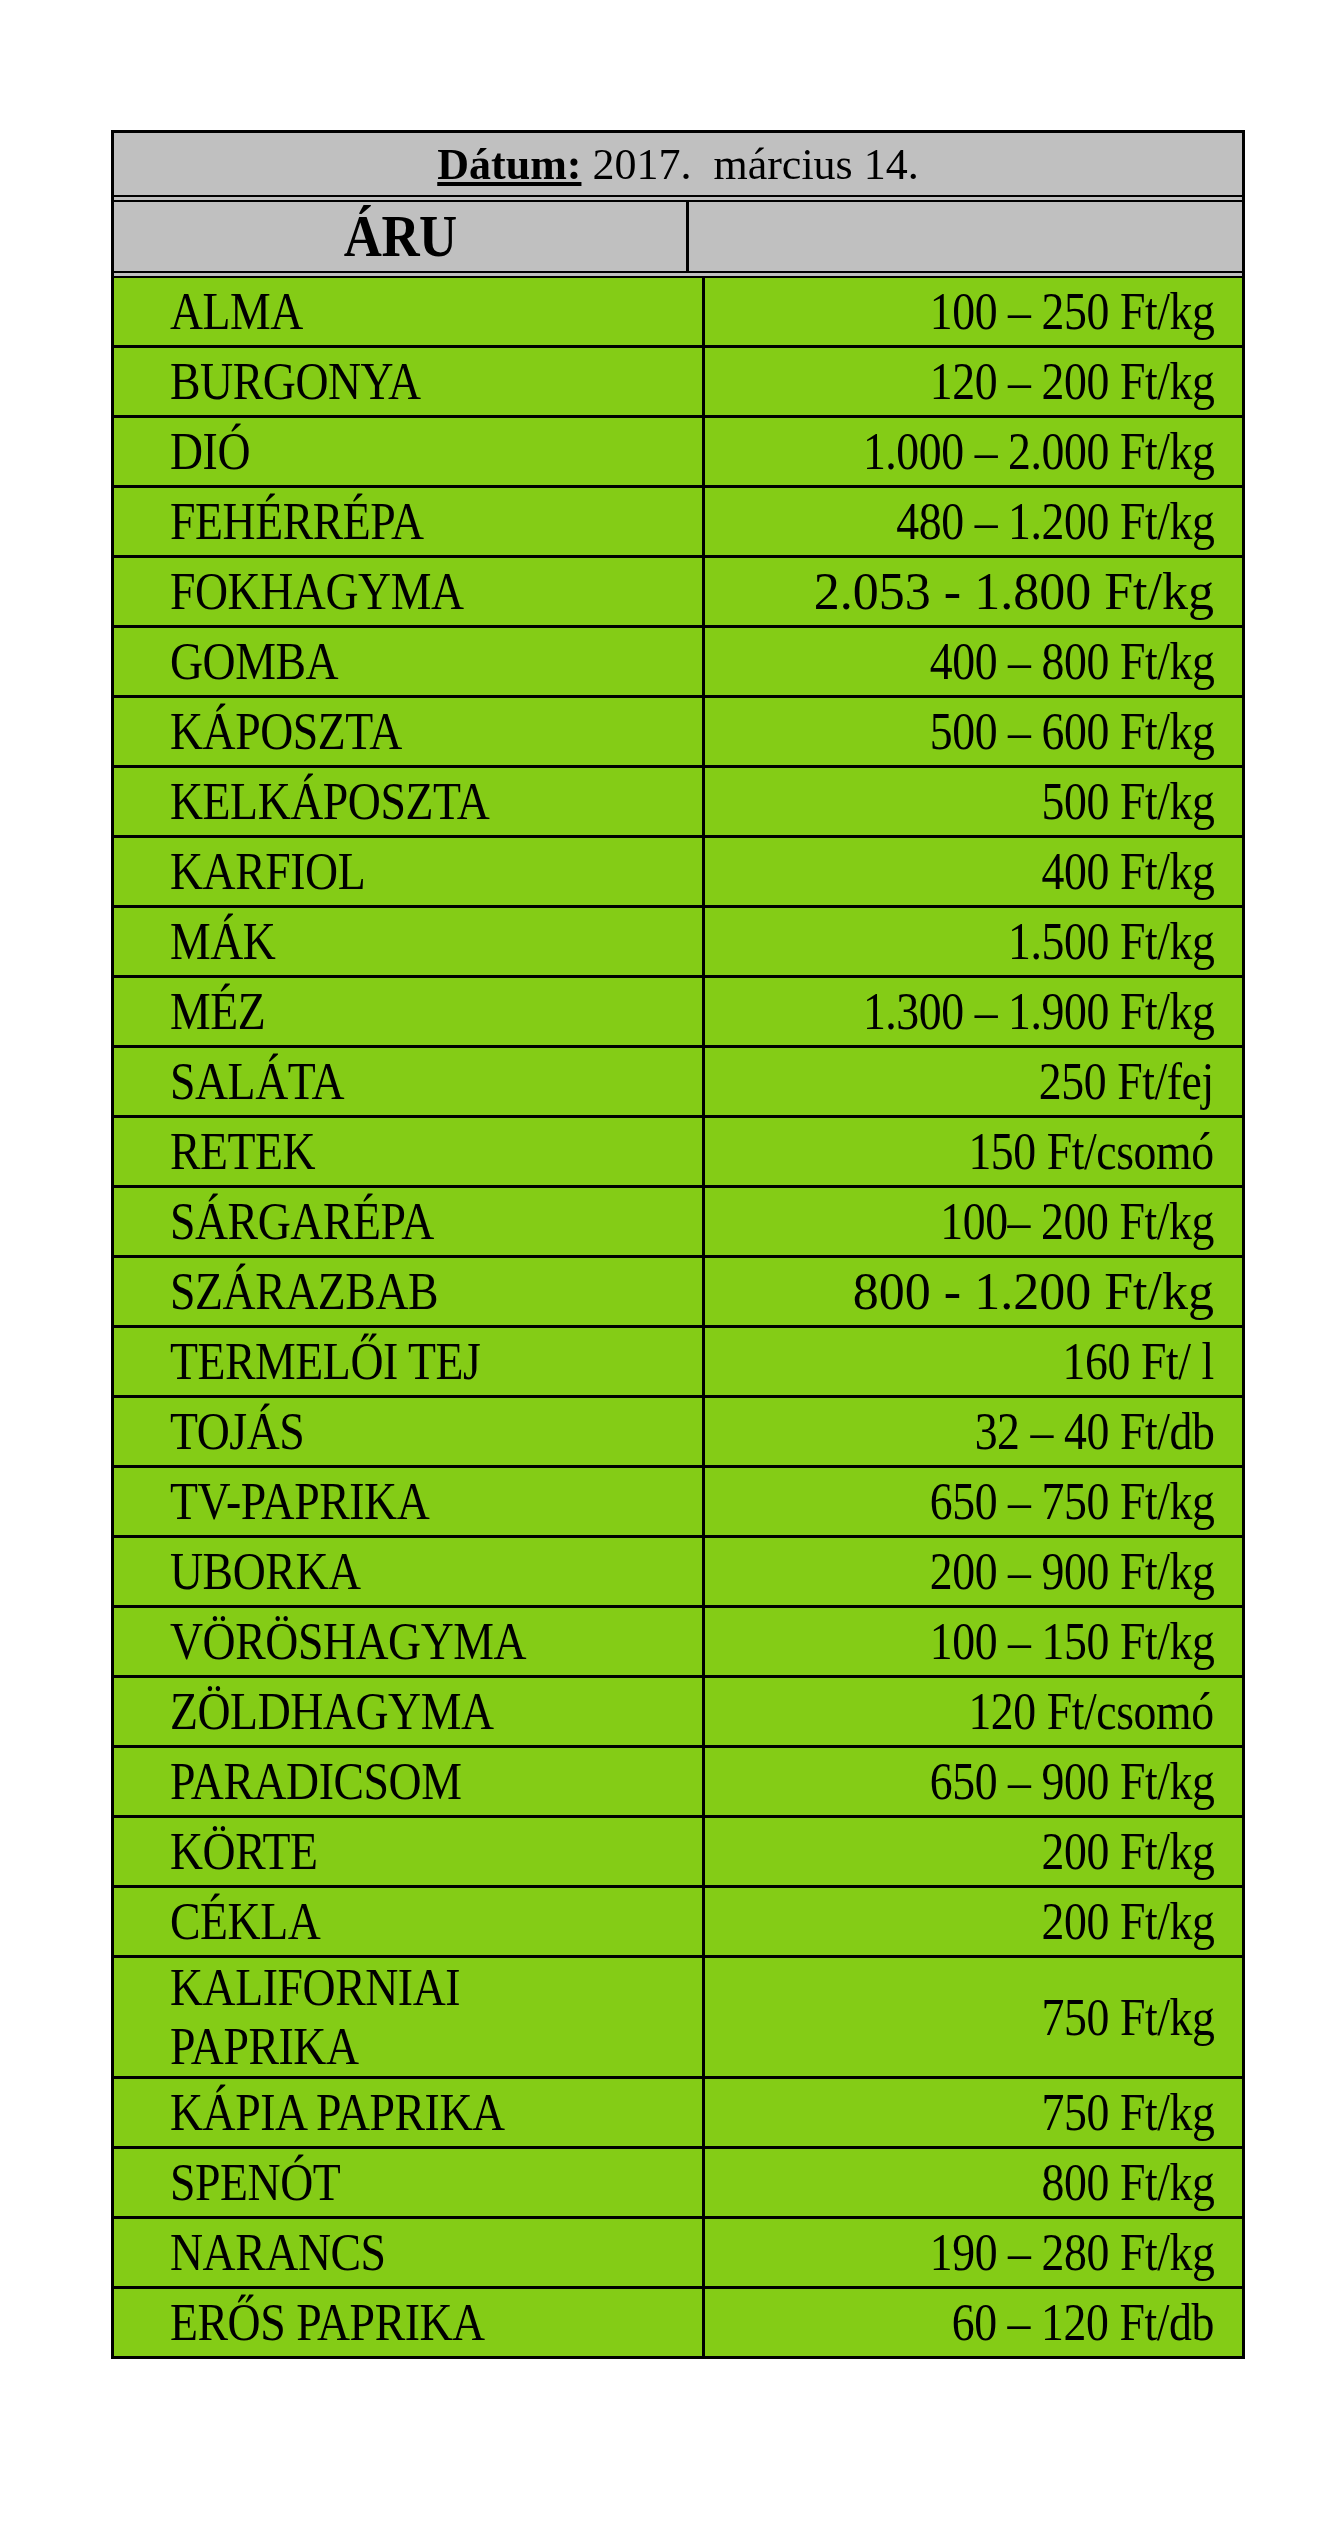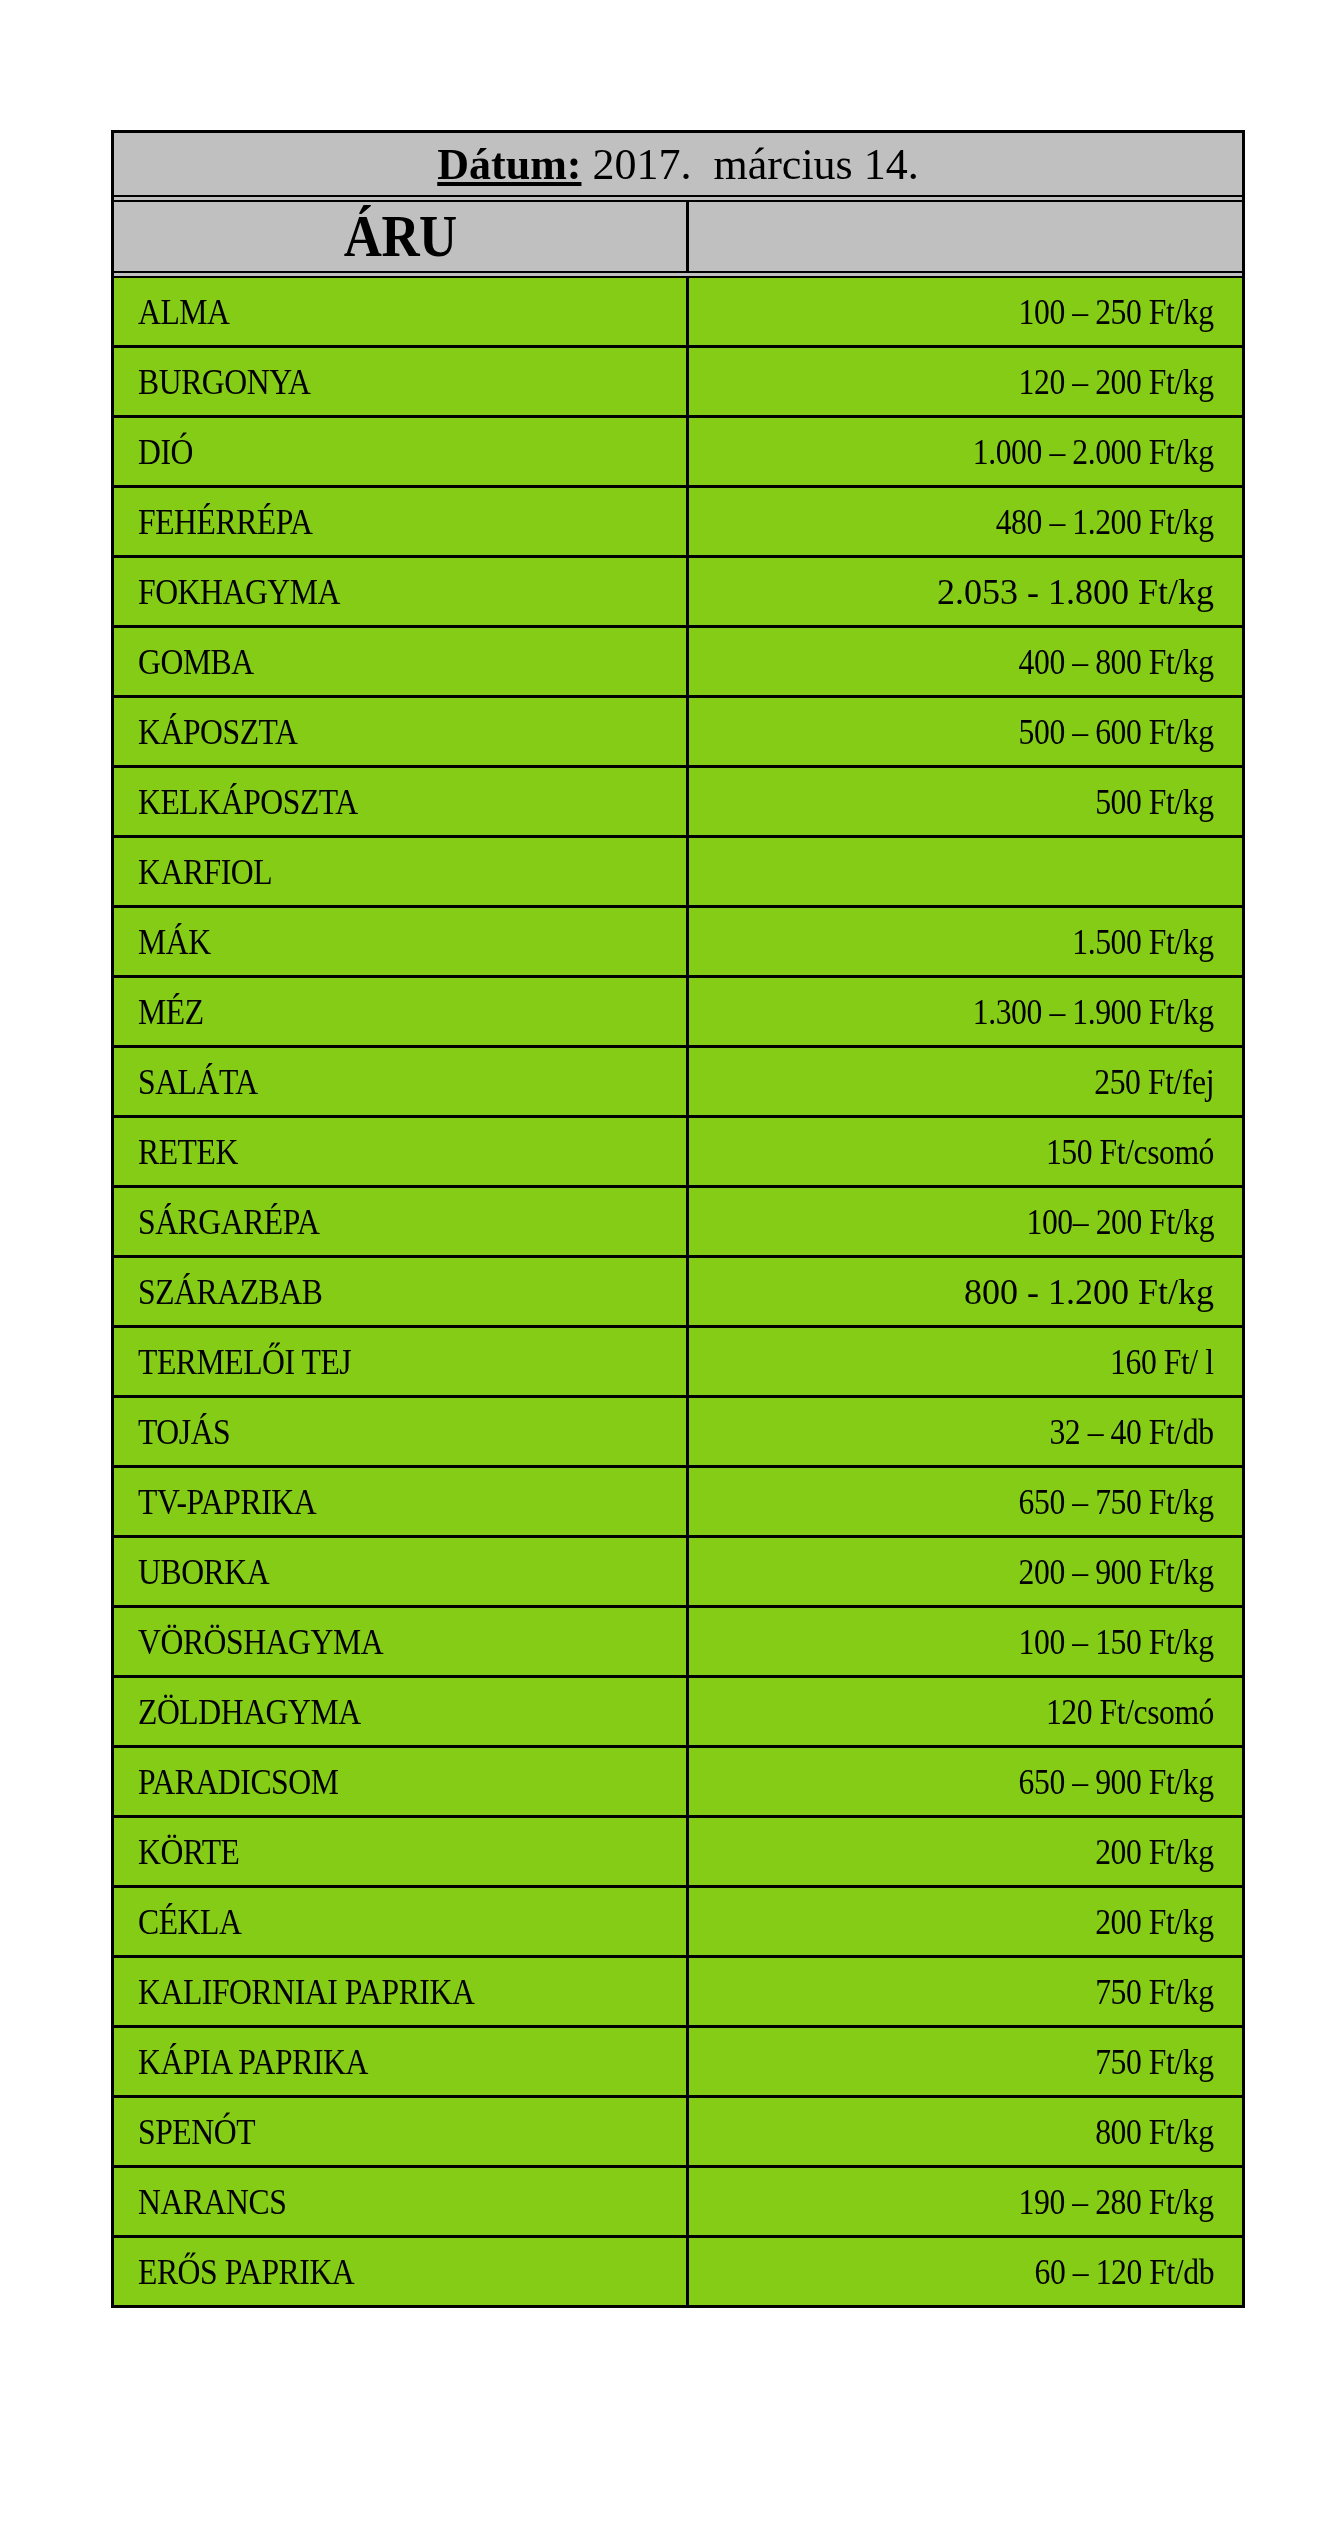--- a/index.html
+++ b/index.html
@@ -30,21 +30,21 @@
 
   
   .head-row{
     background:#c0c0c0;min-height:58px;
     border-bottom:7px double #000;
     font-weight:bold;font-size:60px;
   }
   .head-row .cell{display:flex;align-items:center;justify-content:center;}
 
   
-  .data-row{min-height:67px;border-bottom:3px solid #000;font-size:36px;}
+  .data-row{min-height:67px;border-bottom:3px solid #000;font-size:52px;padding-left:32px;}
   .data-row:last-child{border-bottom:none;}
   .data-row .cell{display:flex;align-items:center;}
   .data-row .cell.item{padding-left:24px;}
   .data-row .cell.price{justify-content:flex-end;padding-right:28px;}
 
   
   .tx{display:inline-block;transform:scaleX(0.88);letter-spacing:-0.5px;}
   .item .tx{transform-origin:left center;}
   .price .tx{transform-origin:right center;}
   .head-row .tx{transform-origin:center center;}
@@ -128,20 +128,23 @@
           <span class="tx">KELKÁPOSZTA</span>
         </div>
         <div class="cell price">
           <span class="tx">500 Ft/kg</span>
         </div>
       </div>
       <div class="row data-row">
         <div class="cell item">
           <span class="tx">KARFIOL</span>
         </div>
+        <div class="cell price">
+          <span class="tx">400 Ft/kg</span>
+        </div>
       </div>
       <div class="row data-row">
         <div class="cell item">
           <span class="tx">MÁK</span>
         </div>
         <div class="cell price">
           <span class="tx">1.500 Ft/kg</span>
         </div>
       </div>
       <div class="row data-row">

